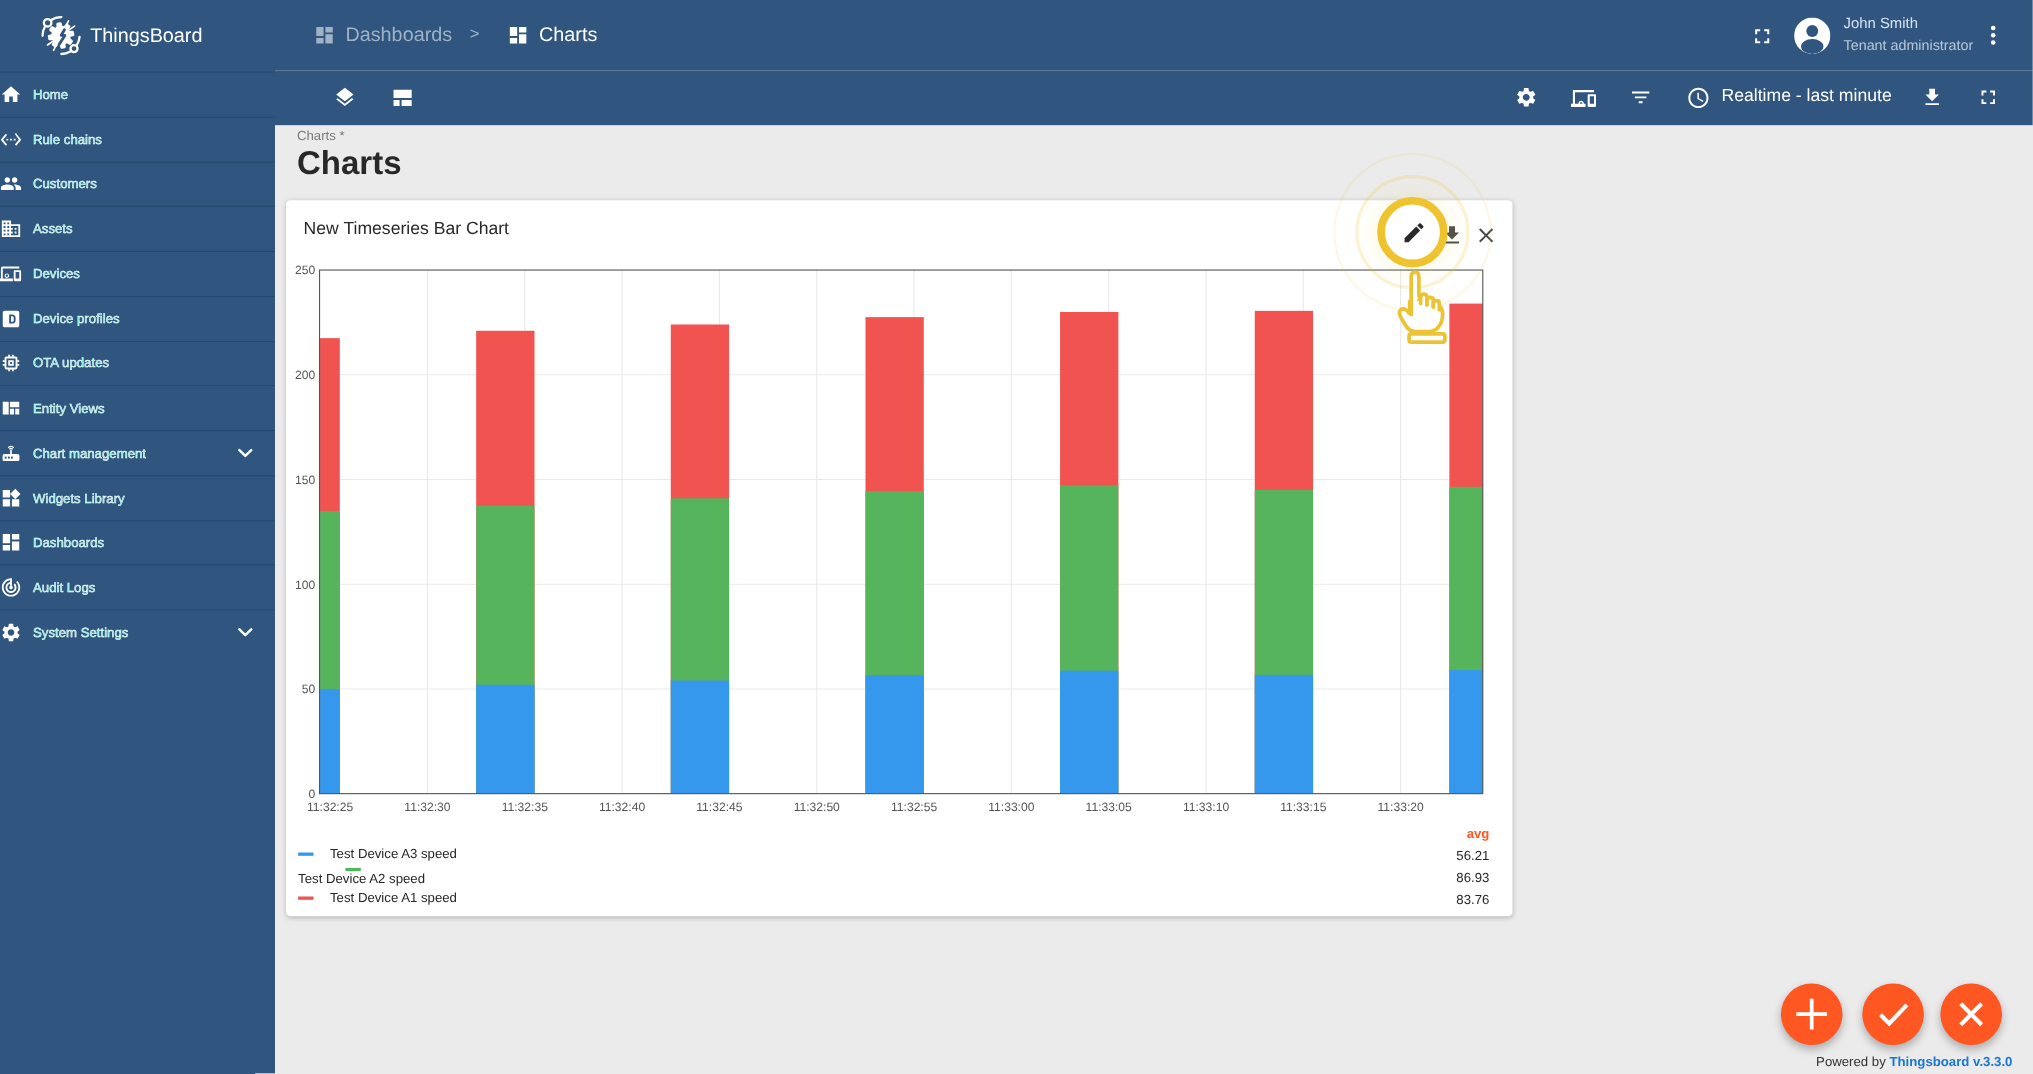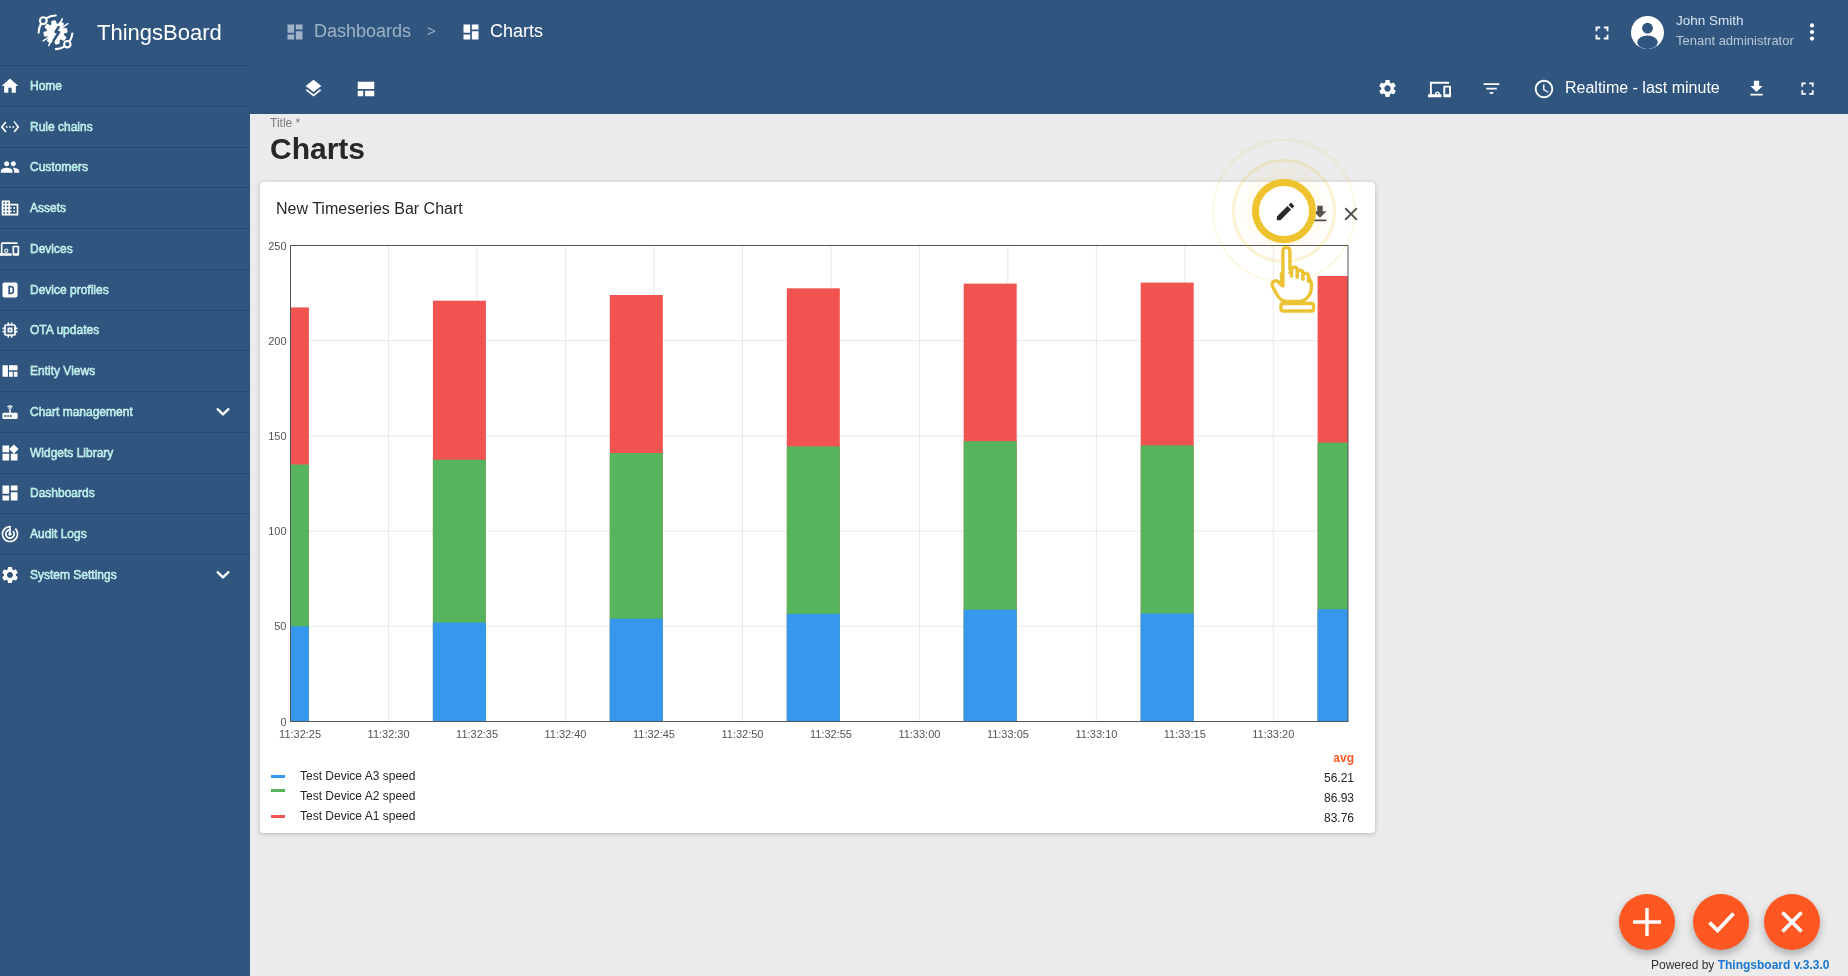--- a/index.html
+++ b/index.html
@@ -1,20 +1,20 @@
 <!DOCTYPE html>
 <html><head>
 <meta charset="utf-8">
 <style>
 * { margin:0; padding:0; box-sizing:border-box; }
 html,body { width:1848px; height:976px; overflow:hidden; font-family:"Liberation Sans", sans-serif; background:#ebebeb; }
 #app { position:relative; width:1848px; height:976px; }
 #sidebar { position:absolute; left:0; top:0; width:250px; height:976px; background:#305680; z-index:5; }
 #logo { height:65px; display:flex; align-items:center; padding-left:36px; }
-#logo .tbname { color:#fff; font-size:22px; margin-left:21px; }
+#logo .tbname { color:#fff; font-size:18px; margin-left:6px; }
 .menu { list-style:none; }
 .menu li { position:relative; height:40.75px; border-top:1px solid #27486c; display:flex; align-items:center; color:#5eead4; font-size:12px; font-weight:400; -webkit-text-stroke:0.45px #fff; }
 .menu li .mi { width:20px; height:20px; margin-right:10px; flex:none; }
 .menu li .chev { position:absolute; right:17px; top:10px; width:20px; height:20px; }
 #topbar { position:absolute; left:250px; top:0; width:1598px; height:64px; background:#305680; }
 #toolbar2 { position:absolute; left:250px; top:64px; width:1598px; height:50px; background:#305680; }
 .abs { position:absolute; }
 #content { position:absolute; left:250px; top:114px; width:1598px; height:862px; background:#ebebeb; }
 #card { position:absolute; left:260px; top:182px; width:1115px; height:651px; background:#fff; border-radius:4px; box-shadow:0 1px 5px rgba(0,0,0,0.22); }
 .fab { position:absolute; width:56px; height:56px; border-radius:50%; background:#ff5722; box-shadow:0 4px 8px rgba(0,0,0,0.28); display:flex; align-items:center; justify-content:center; }
@@ -202,21 +202,21 @@
             </svg></span>
           <span class="mt">System Settings</span>
           <span class="chev"><svg viewBox="0 0 20 20" width="20" height="20">
               <path d="M4.6 7.2 L10 12.4 L15.4 7.2" fill="none" stroke="#fff" stroke-width="2.3" stroke-linecap="round" stroke-linejoin="round"></path>
             </svg></span>
         </li>
     </ul>
   </div>
 
   <div id="content">
-    <div class="abs" style="left:20px;top:2px;font-size:12px;color:#7a7a7a;">Title *</div>
+    <div class="abs" style="left:20px;top:2px;font-size:12px;color:#7a7a7a;">Charts *</div>
     <div class="abs" style="left:20px;top:18px;font-size:30px;font-weight:bold;color:#282828;">Charts</div>
   </div>
 
   <div id="card">
     <div class="abs" style="left:16px;top:18px;font-size:16px;color:#282828;">New Timeseries Bar Chart</div>
     <svg class="abs" style="left:0;top:0;" width="1115" height="651">
 <line x1="30.5" y1="444.3" x2="1088.0" y2="444.3" stroke="#e9e9e9" stroke-width="1"></line>
 <line x1="30.5" y1="349.1" x2="1088.0" y2="349.1" stroke="#e9e9e9" stroke-width="1"></line>
 <line x1="30.5" y1="253.9" x2="1088.0" y2="253.9" stroke="#e9e9e9" stroke-width="1"></line>
 <line x1="30.5" y1="158.7" x2="1088.0" y2="158.7" stroke="#e9e9e9" stroke-width="1"></line>
@@ -275,21 +275,21 @@
 <text x="747.9" y="555.5" text-anchor="middle" font-size="11" fill="#545454">11:33:05</text>
 <text x="836.4" y="555.5" text-anchor="middle" font-size="11" fill="#545454">11:33:10</text>
 <text x="924.8" y="555.5" text-anchor="middle" font-size="11" fill="#545454">11:33:15</text>
 <text x="1013.3" y="555.5" text-anchor="middle" font-size="11" fill="#545454">11:33:20</text>
     </svg>
 
     <div class="abs" style="left:11px;top:587px;display:flex;align-items:center;">
         <div style="width:14px;height:3px;background:#3698ec;margin-right:15px;"></div>
         <span style="font-size:12px;color:#262626;">Test Device A3 speed</span>
       </div>
-    <div class="abs" style="left:11px;top:607px;display:flex;">
+    <div class="abs" style="left:11px;top:607px;display:flex;align-items:center;flex-direction:column;">
         <div style="width:14px;height:3px;background:#56b45c;margin-right:15px;"></div>
         <span style="font-size:12px;color:#262626;">Test Device A2 speed</span>
       </div>
     <div class="abs" style="left:11px;top:627px;display:flex;align-items:center;">
         <div style="width:14px;height:3px;background:#f15450;margin-right:15px;"></div>
         <span style="font-size:12px;color:#262626;">Test Device A1 speed</span>
       </div>
     <div class="abs" style="right:21px;top:569px;font-size:12px;font-weight:bold;color:#ff5722;">avg</div>
     <div class="abs" style="right:21px;top:589px;font-size:12px;color:#262626;">56.21</div>
     <div class="abs" style="right:21px;top:609px;font-size:12px;color:#262626;margin-left:32px;">86.93</div>

